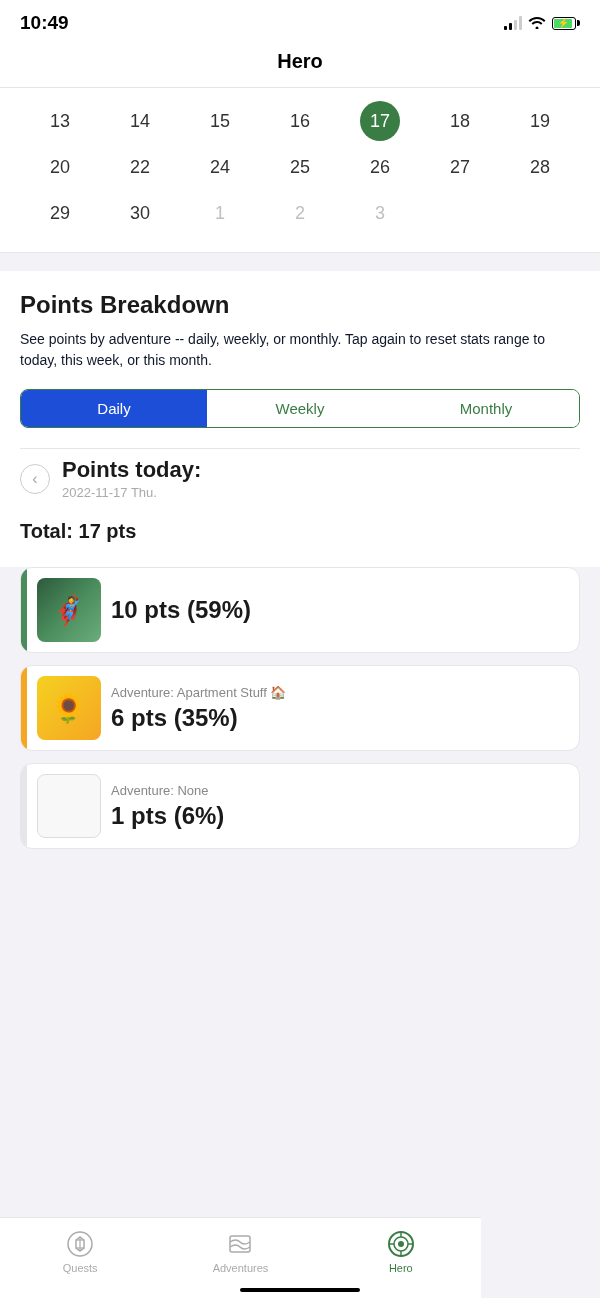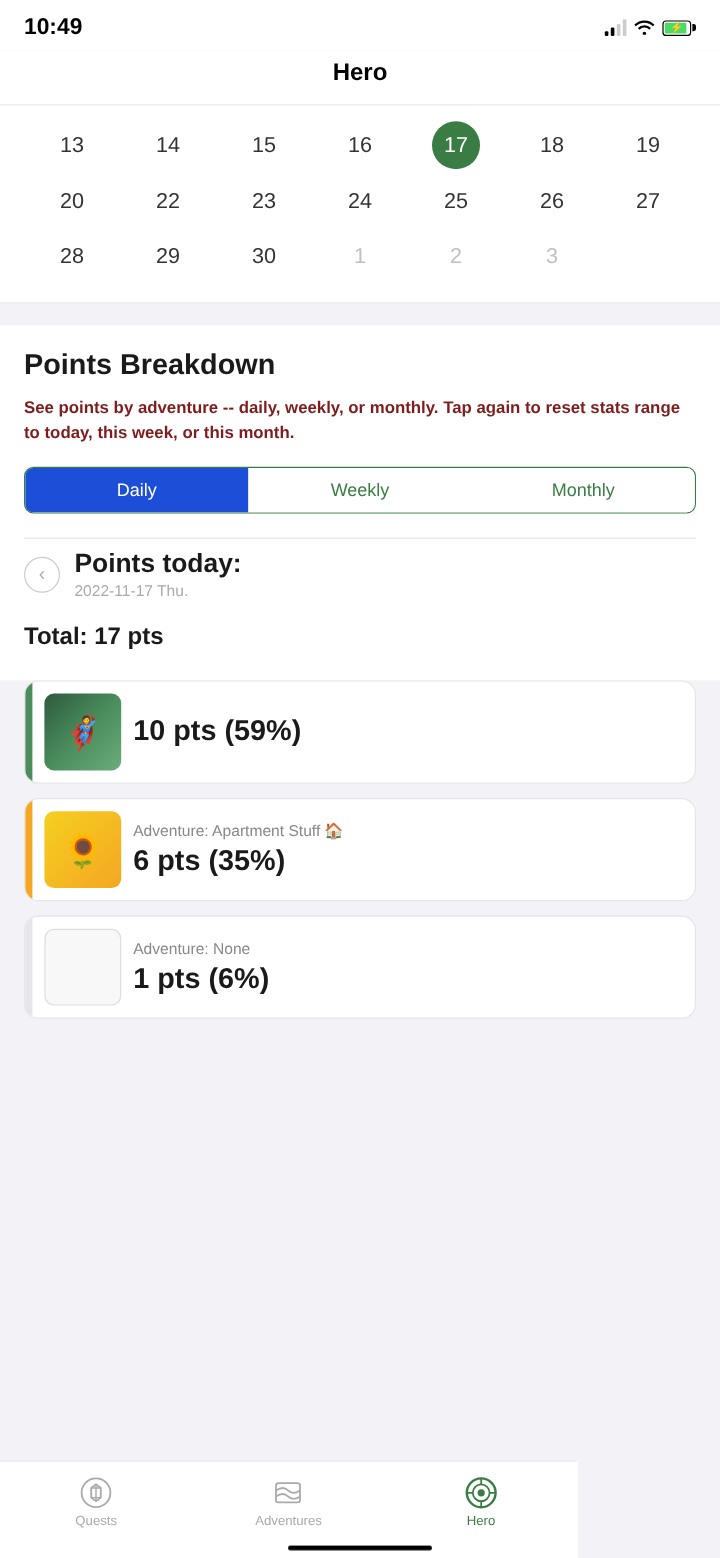--- a/index.html
+++ b/index.html
@@ -138,24 +138,23 @@
       padding: 20px 20px 0 20px;
     }
     .points-title {
       font-size: 24px;
       font-weight: 700;
       color: #1a1a1a;
       margin-bottom: 10px;
     }
     .points-desc {
       font-size: 14px;
-      color: #7f1d1d;
+      color: #0f172a;
       line-height: 1.5;
       margin-bottom: 18px;
-      font-weight: bold;
     }
 
     
     .tab-selector {
       display: flex;
       border: 1.5px solid #3a7d44;
       border-radius: 8px;
       overflow: hidden;
       margin-bottom: 20px;
     }
@@ -378,21 +377,20 @@
     <div class="cal-cell">13</div>
     <div class="cal-cell">14</div>
     <div class="cal-cell">15</div>
     <div class="cal-cell">16</div>
     <div class="cal-cell today">17</div>
     <div class="cal-cell">18</div>
     <div class="cal-cell">19</div>
 
     <div class="cal-cell">20</div>
     <div class="cal-cell">22</div>
-    <div class="cal-cell">23</div>
     <div class="cal-cell">24</div>
     <div class="cal-cell">25</div>
     <div class="cal-cell">26</div>
 
     <div class="cal-cell">27</div>
     <div class="cal-cell">28</div>
     <div class="cal-cell">29</div>
     <div class="cal-cell">30</div>
     <div class="cal-cell faded">1</div>
     <div class="cal-cell faded">2</div>

